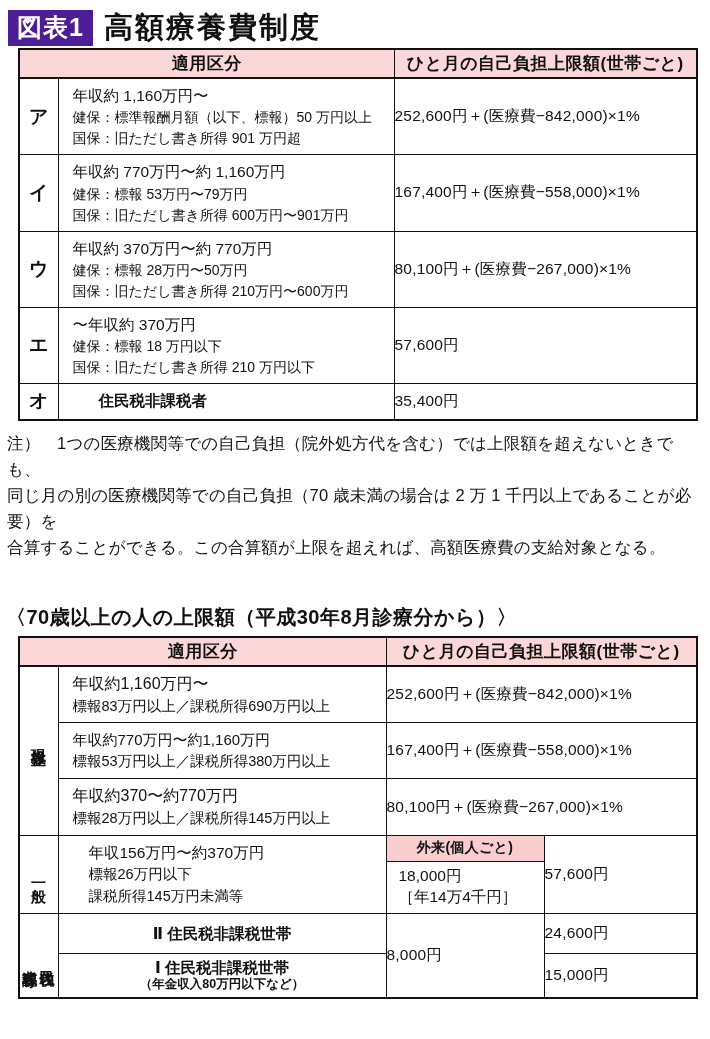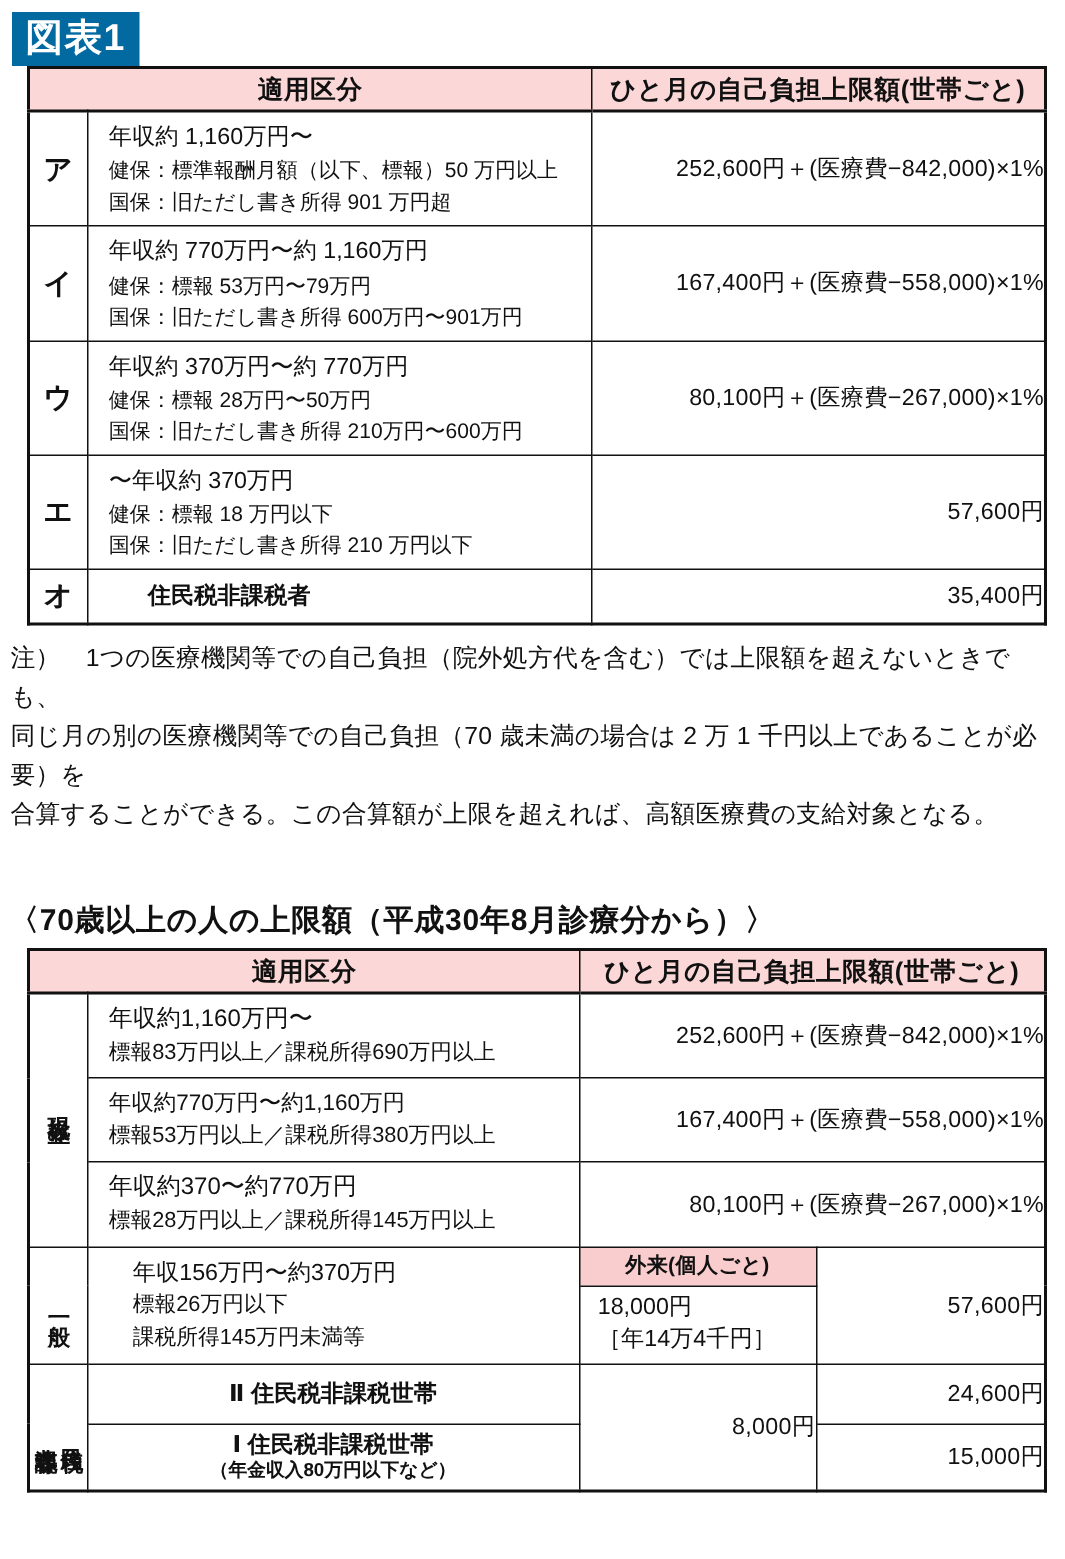--- a/index.html
+++ b/index.html
@@ -14,21 +14,21 @@
     background:#ffffff;
     color:var(--ink);
     font-family:"Liberation Sans","DejaVu Sans",sans-serif;
     overflow:hidden;
   }
   .page{width:710px;height:1039px;position:relative;padding-top:8px;}
 
   
   .title-row{display:flex;align-items:center;margin:0 0 0 8px;}
   .fig-box{
-    background:#0369a1;color:#fff;
+    background:#4c1d95;color:#fff;
     font-size:25px;font-weight:700;
     padding:5px 9px 6px;line-height:1;
     letter-spacing:1px;
   }
   .fig-title{
     font-size:29px;font-weight:700;
     margin-left:11px;letter-spacing:2px;
   }
 
   
@@ -55,21 +55,21 @@
     height:29px;text-align:center;
     border-bottom:2.2px solid var(--ink);
     letter-spacing:0.5px;
   }
   .key-cell{
     text-align:center;font-size:19px;font-weight:700;
   }
   .desc{padding:5px 4px 5px 14px;line-height:1.5;}
   .desc .l1{font-size:15.5px;font-weight:400;}
   .desc .l2{font-size:14px;}
-  .amount{text-align:right;font-size:15.5px;letter-spacing:0.2px;}
+  .amount{text-align:left;font-size:15.5px;letter-spacing:0.2px;}
   .center-desc{text-align:left;padding-left:40px;font-size:15.5px;font-weight:700;}
 
   
   .vert{
     writing-mode:vertical-rl;text-orientation:upright;
     font-size:15px;font-weight:700;
     text-align:center;margin:0 auto;
     letter-spacing:2px;line-height:1.15;
     white-space:pre-line;
     display:inline-block;
@@ -91,20 +91,21 @@
     letter-spacing:0.2px;
   }
 </style>
 </head>
 <body>
 
 <div class="page">
 
   <div class="title-row">
     <span class="fig-box">図表1</span>
+    <span class="fig-title">高額療養費制度</span>
   </div>
 
 
   <table>
     <colgroup>
         <col style="width:39px">
         <col style="width:336px">
         <col style="width:303px">
       </colgroup>
     <tbody>

